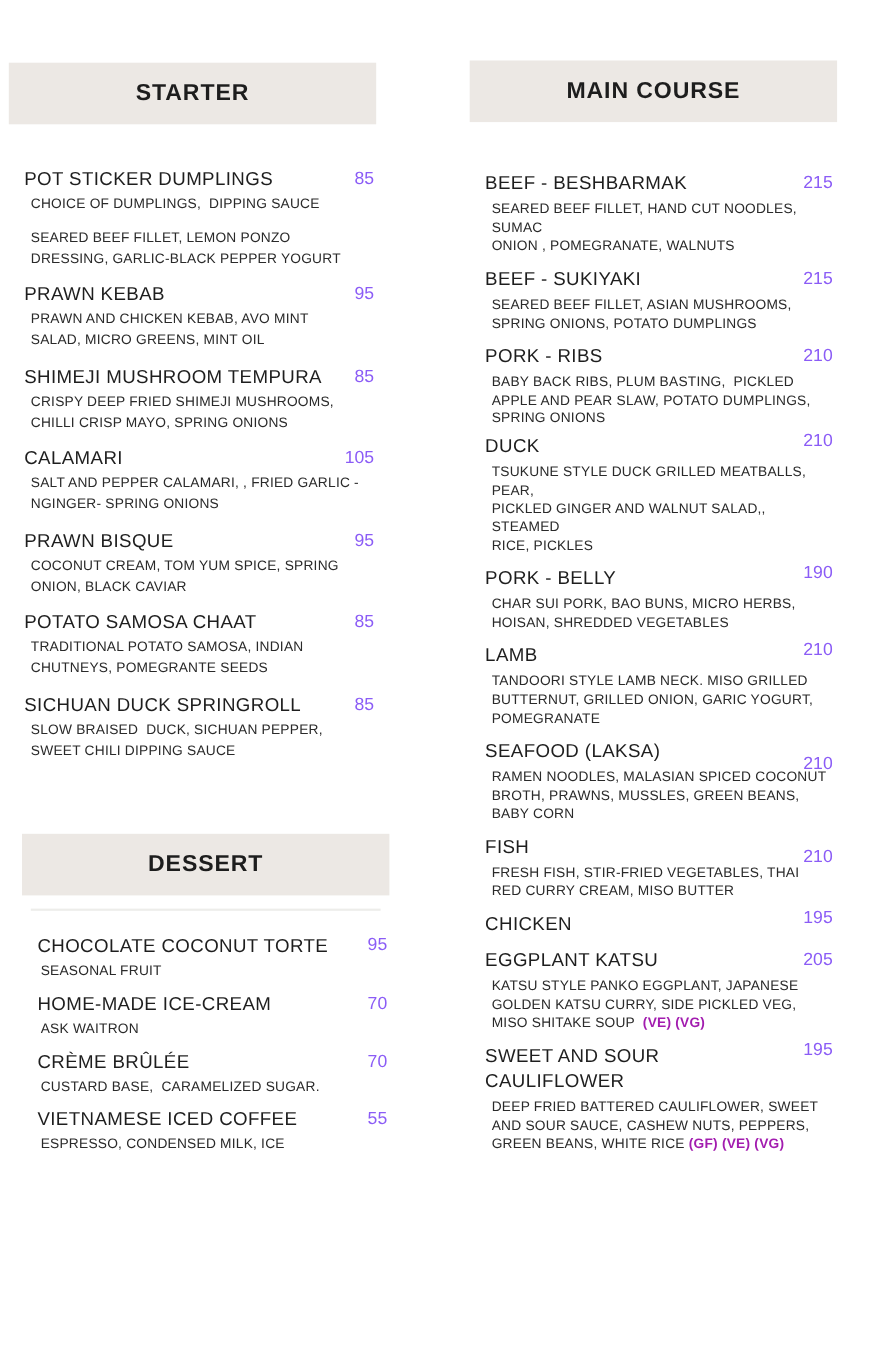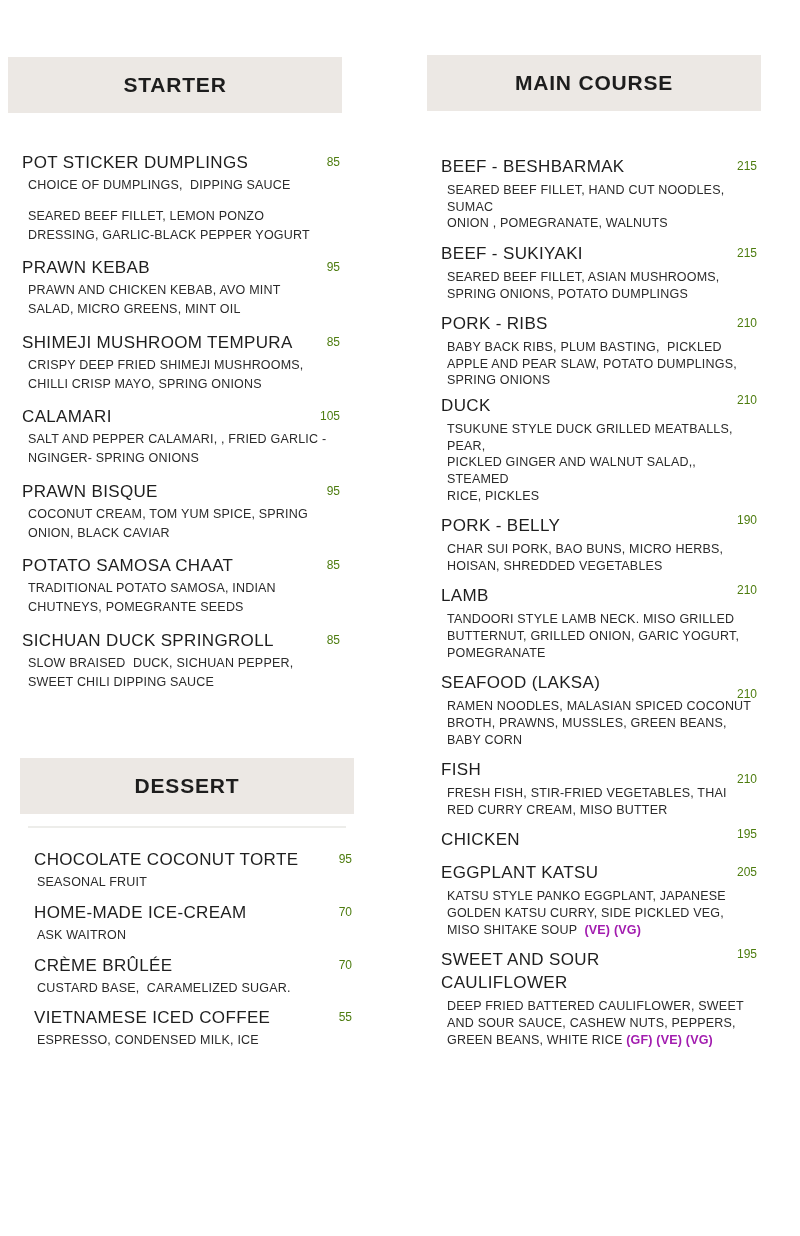--- a/index.html
+++ b/index.html
@@ -30,21 +30,21 @@
 
   .item { margin-bottom:12px; }
   #section-main .item { margin-bottom:10px; }
   #section-dessert .item { margin-bottom:9px; }
 
   .item-head { display:flex; align-items:flex-start; }
   .item-name {
     flex:1; font-size:17px; letter-spacing:0.35px; color:#1e1e1e; line-height:23px;
   }
   .item-price {
-    font-size:12px; color:#4d7c0f; margin-left:10px; line-height:23px; white-space:nowrap;
+    font-size:16px; color:#8b5cf6; margin-left:10px; line-height:23px; white-space:nowrap;
   }
   .item-desc {
     font-size:12.5px; line-height:1.5; letter-spacing:0.2px; color:#2a2a2a;
     padding-left:6px; margin-top:2px; white-space:pre-line;
   }
   #section-main .item-desc { line-height:1.33; margin-top:4px; }
   #section-dessert .item-desc { padding-left:3px; }
   .item-desc b { font-weight:bold; color:#a21caf; }
 
   

